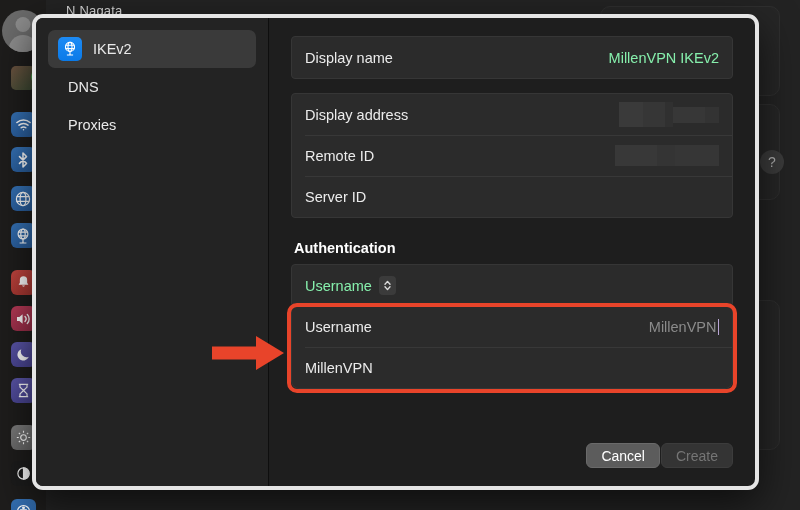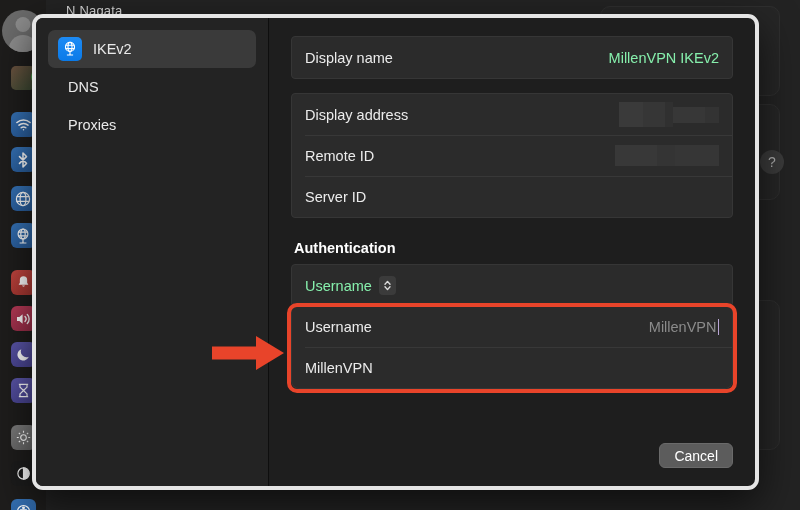--- a/index.html
+++ b/index.html
@@ -342,20 +342,21 @@
           <div class="row">
             <span class="row-label">MillenVPN</span>
             <span class="row-value"></span>
           </div>
         </div>
         <div class="highlight-box"></div>
       </div>
 
       <div class="footer">
         <div class="btn btn-cancel">Cancel</div>
+        <div class="btn btn-create">Create</div>
       </div>
     </div>
   </div>
 
   <svg class="arrow" viewBox="0 0 72 34">
     <path d="M0 10.5 H44 V0 L72 17 L44 34 V23.5 H0 Z" fill="#e8442a"></path>
   </svg>
 
 </div>
 

